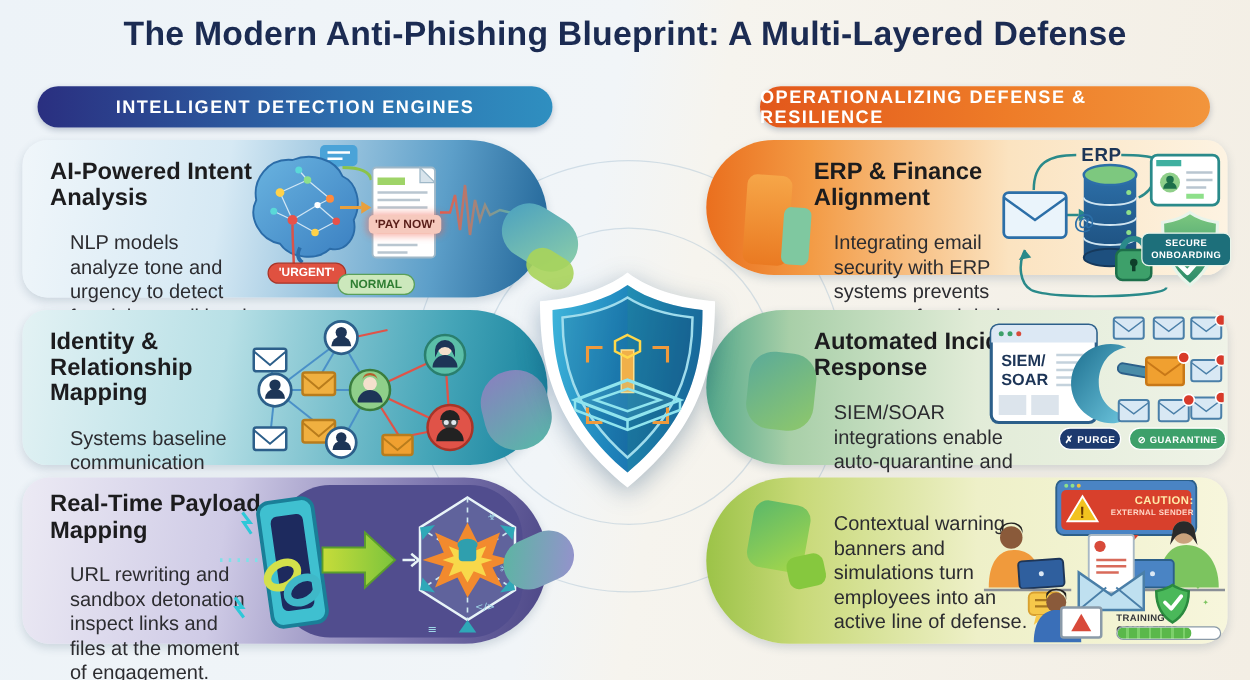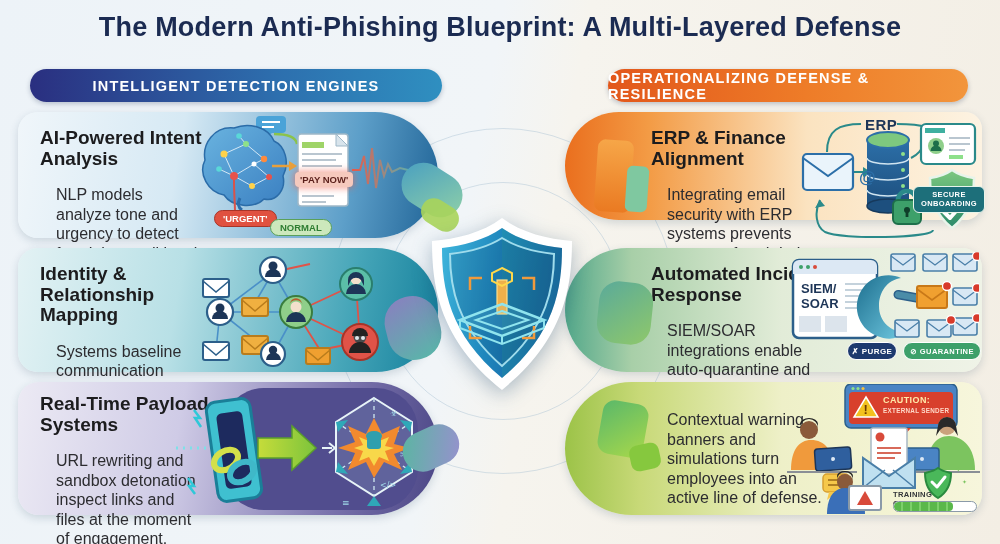--- a/index.html
+++ b/index.html
@@ -44,21 +44,21 @@
   .paynow{background:#f6c9bd;color:#5a1f1a;font-size:9.5px;padding:2px 5px;border-radius:4px;
     box-shadow:0 0 6px 2px rgba(240,90,70,.45);}
   .erp-label{font-size:15px;font-weight:700;color:#1d3557;letter-spacing:.5px;}
   .siem-label{font-size:13px;font-weight:800;color:#1d3557;line-height:1.15;}
   .secure-banner{background:#1d6f7a;color:#fff;font-weight:800;font-size:7.5px;letter-spacing:.4px;
     text-align:center;border-radius:6px;padding:3px 2px;line-height:1.25;border:1.5px solid #e8f4ea;}
   .btn-pill{position:absolute;display:flex;align-items:center;justify-content:center;gap:3px;
     color:#fff;font-weight:800;border-radius:9px;height:16px;}
   .purge{background:#1d3a6e;font-size:8px;letter-spacing:.4px;border:1.5px solid #ffffff;}
   .quarantine{background:#3da06a;font-size:7.5px;letter-spacing:.4px;border:1.5px solid #ffffff;}
-  .caution-txt{position:absolute;line-height:1.3;}
+  .caution-txt{position:absolute;line-height:1.3;text-align:right;}
   .caution-l1{color:#ffe9a8;font-weight:800;font-size:9px;letter-spacing:.4px;}
   .caution-l2{color:#ffd8c8;font-weight:700;font-size:6.3px;letter-spacing:.3px;}
   .training-label{position:absolute;font-size:7.6px;font-weight:800;color:#33363a;letter-spacing:.3px;}
   .training-bar{position:absolute;width:82px;height:9px;border:1.5px solid #8a9aa8;border-radius:6px;background:#fff;overflow:hidden;}
   .training-fill{width:72%;height:100%;border-radius:4px;
     background:repeating-linear-gradient(90deg,#5ab84a 0 7px,#7cd06a 7px 9px);}
   
   .ring{border-radius:50%;border:1.5px solid rgba(168,194,210,.45);z-index:0;}
   .blob{z-index:2;border-radius:22px;}
   .shield-wrap{left:424px;top:216px;width:156px;height:178px;z-index:6;}
@@ -246,21 +246,21 @@
           <circle cx="159" cy="88" r="2" fill="#dfe8ee"></circle>
             <circle cx="165" cy="88" r="2" fill="#dfe8ee"></circle>
           <path d="M151 103 a11 11 0 0 1 22 0 Z" fill="#222"></path>
         </g>
       </svg>
     </div>
   </div>
 
   <div class="abs band band-left l3">
     <div class="txt" style="top:12px;">
-      <p class="sec-title">Real-Time Payload Systems</p>
+      <p class="sec-title">Real-Time Payload Mapping</p>
       <p class="sec-body">URL rewriting and sandbox detonation inspect links and files at the moment of engagement.</p>
     </div>
     <div class="illus" style="left:156px;top:0;width:250px;height:133px;">
       <svg width="250" height="133" viewBox="0 0 250 133">
         <defs>
           <linearGradient id="gArrow" x1="0" y1="0" x2="1" y2="0">
             <stop offset="0" stop-color="#c6dc3a"></stop>
               <stop offset="1" stop-color="#7cc43c"></stop>
           </linearGradient>
         </defs>

